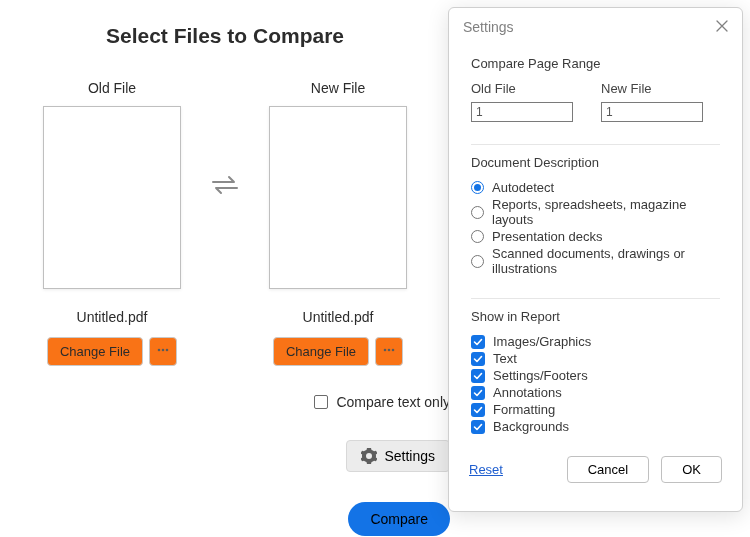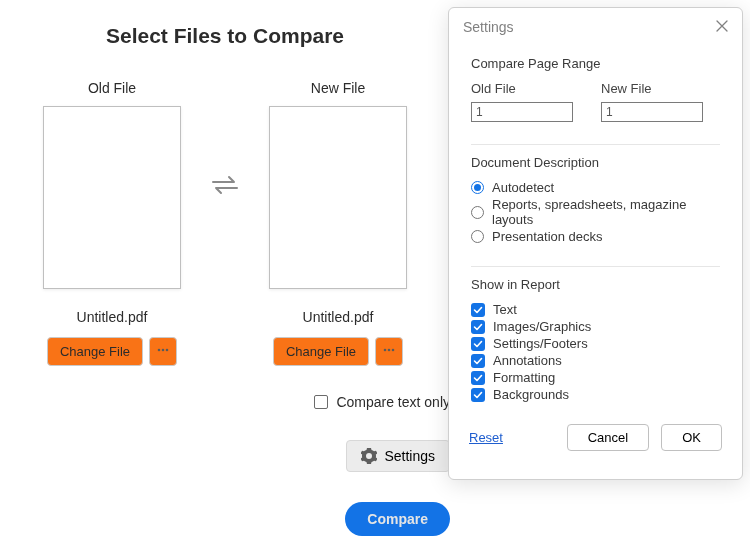--- a/index.html
+++ b/index.html
@@ -111,26 +111,26 @@
     padding: 7px 14px;
     font-size: 14px;
     cursor: pointer;
   }
   .gear {
     width: 16px; height: 16px;
     color: #5e5e5e;
   }
   .compare-btn {
     background: #1373e6;
-    color: #e5e5e5;
+    color: #000000;
     border: none;
     border-radius: 18px;
     padding: 9px 22px;
     font-size: 14px;
-    font-weight: 700;
+    font-weight: 400;
     cursor: pointer;
   }
 
   
   .dialog {
     position: absolute;
     top: 7px;
     right: 7px;
     width: 295px;
     background: #fff;
@@ -362,41 +362,45 @@
           <span>Autodetect</span>
         </div>
         <div class="radio-item">
           <span class="radio"></span>
           <span>Reports, spreadsheets, magazine layouts</span>
         </div>
         <div class="radio-item">
           <span class="radio"></span>
           <span>Presentation decks</span>
         </div>
+        <div class="radio-item">
+          <span class="radio"></span>
+          <span>Scanned documents, drawings or illustrations</span>
+        </div>
       </div>
 
     <hr class="divider">
 
     <div class="sec-title">Show in Report</div>
     <div class="check-list" id="check-list">
         <div class="check-item">
           <span class="chk">
             <svg viewBox="0 0 10 10">
               <path d="M1.5 5 L4 7.5 L8.5 2.5" fill="none" stroke="#fff" stroke-width="1.6" stroke-linecap="round" stroke-linejoin="round"></path>
             </svg>
           </span>
+          <span>Images/Graphics</span>
+        </div>
+        <div class="check-item">
+          <span class="chk">
+            <svg viewBox="0 0 10 10">
+              <path d="M1.5 5 L4 7.5 L8.5 2.5" fill="none" stroke="#fff" stroke-width="1.6" stroke-linecap="round" stroke-linejoin="round"></path>
+            </svg>
+          </span>
           <span>Text</span>
-        </div>
-        <div class="check-item">
-          <span class="chk">
-            <svg viewBox="0 0 10 10">
-              <path d="M1.5 5 L4 7.5 L8.5 2.5" fill="none" stroke="#fff" stroke-width="1.6" stroke-linecap="round" stroke-linejoin="round"></path>
-            </svg>
-          </span>
-          <span>Images/Graphics</span>
         </div>
         <div class="check-item">
           <span class="chk">
             <svg viewBox="0 0 10 10">
               <path d="M1.5 5 L4 7.5 L8.5 2.5" fill="none" stroke="#fff" stroke-width="1.6" stroke-linecap="round" stroke-linejoin="round"></path>
             </svg>
           </span>
           <span>Settings/Footers</span>
         </div>
         <div class="check-item">

